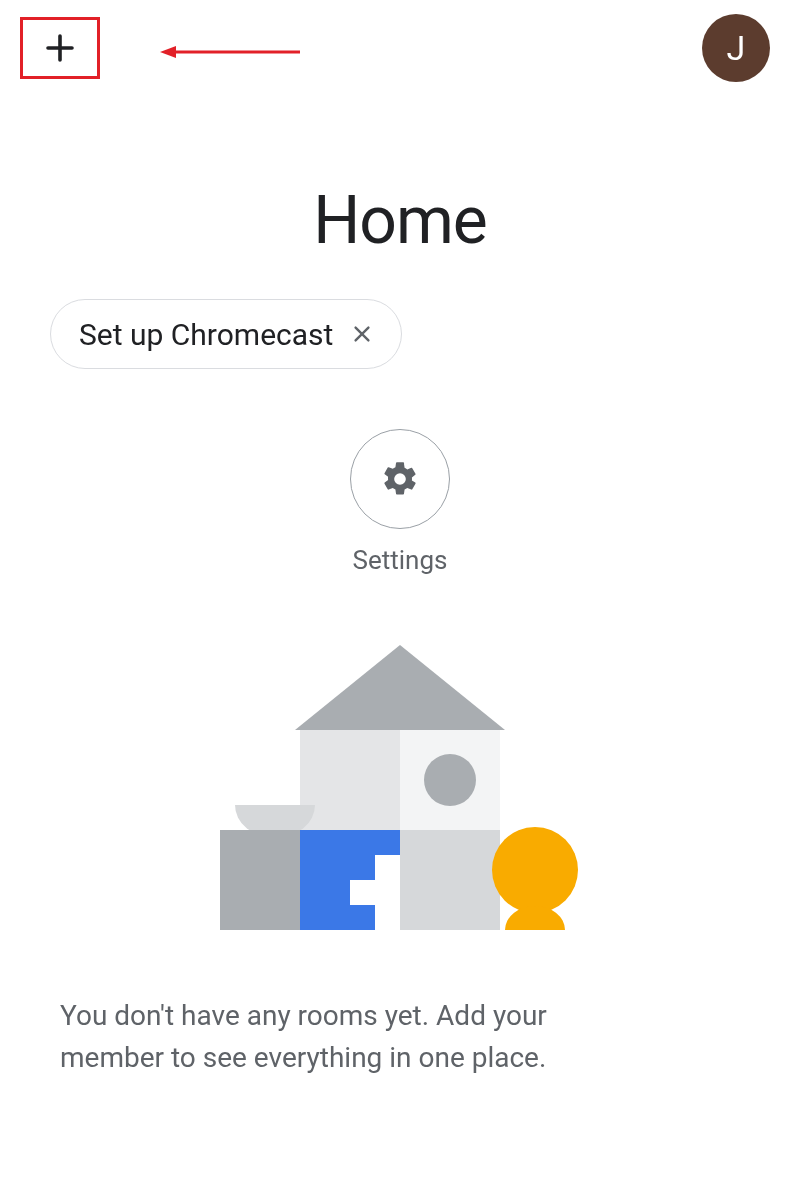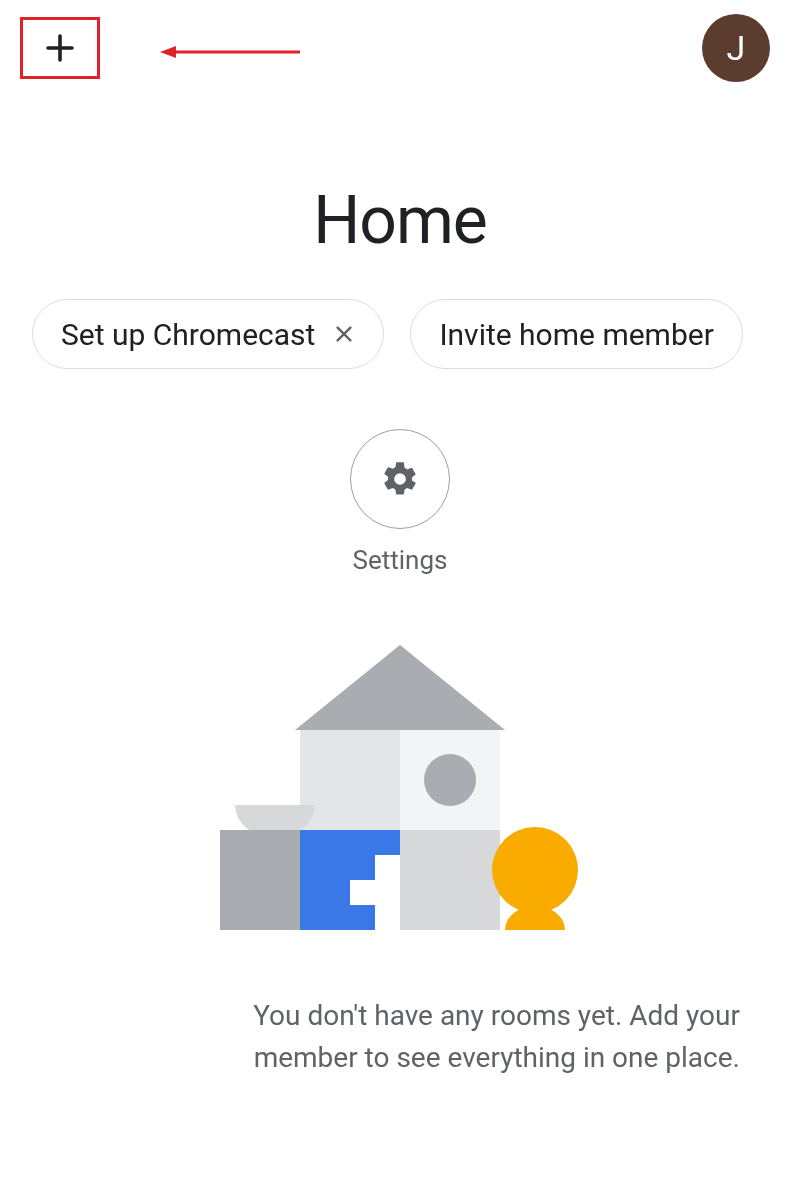--- a/index.html
+++ b/index.html
@@ -10,34 +10,34 @@
   .add-btn { width: 80px; height: 62px; display:flex; align-items:center; justify-content:center; cursor:pointer; border: 3px solid #e22028; background: #fff; }
   .add-btn svg { width: 36px; height: 36px; }
 
   .arrow { position:absolute; top: 42px; left: 160px; }
   .arrow svg { width: 140px; height: 20px; }
 
   .avatar { width: 68px; height: 68px; border-radius: 50%; background: #5c3c2e; color: #fff; font-size: 34px; display:flex; align-items:center; justify-content:center; font-weight: 400; cursor:pointer; }
 
   .title { text-align:center; font-size: 66px; font-weight: 400; color:#202124; margin-top: 100px; letter-spacing: -1px; }
 
-  .chips { display:flex; gap: 26px; margin-top: 40px; padding-left: 32px; overflow:hidden; white-space:nowrap; }
+  .chips { display:flex; gap: 8px; margin-top: 40px; padding-left: 50px; overflow:hidden; white-space:nowrap; }
   .chip { border:1px solid #dadce0; border-radius: 40px; height:70px; display:flex; align-items:center; padding: 0 28px; font-size: 30px; color:#202124; cursor:pointer; flex-shrink:0; }
   .chip .close { margin-left: 18px; }
   .chip .close svg { width:22px; height:22px; display:block; }
 
   .settings-wrap { margin-top: 60px; text-align:center; }
   .settings-circle { width:100px; height:100px; border:1px solid #9aa0a6; border-radius:50%; display:inline-flex; align-items:center; justify-content:center; cursor:pointer; }
   .settings-circle svg { width:40px; height:40px; }
   .settings-label { margin-top: 16px; font-size: 26px; color:#5f6368; }
 
   .illustration { margin: 70px auto 0; width: 400px; height: 300px; position:relative; }
   .illustration svg { width:100%; height:100%; display:block; }
 
-  .empty-text { margin-top: 50px; text-align:right; font-size: 28px; line-height: 42px; color:#5f6368; padding: 0 60px; }
+  .empty-text { margin-top: 50px; text-align:left; font-size: 28px; line-height: 42px; color:#5f6368; padding: 0 60px; }
 </style>
 </head>
 <body>
 
 <div class="header">
   <div class="add-btn">
     <svg viewBox="0 0 24 24">
         <path d="M12 4v16M4 12h16" stroke="#202124" stroke-width="2.4" stroke-linecap="round" fill="none"></path>
       </svg>
   </div>
@@ -56,23 +56,20 @@
 <h1 class="title">Home</h1>
 
 <div class="chips">
   <div class="chip">
     <span>Set up Chromecast</span>
     <span class="close">
       <svg viewBox="0 0 24 24">
           <path d="M5 5l14 14M19 5L5 19" stroke="#5f6368" stroke-width="2.6" stroke-linecap="round"></path>
         </svg>
     </span>
-  </div>
-  <div class="chip">
-    <span>Invite home member</span>
   </div>
 </div>
 
 <div class="settings-wrap">
   <div class="settings-circle">
     <svg viewBox="0 0 24 24">
       <path d="M19.14,12.94a7.07,7.07,0,0,0,.05-.94,7.07,7.07,0,0,0-.05-.94l2.03-1.58a.5.5,0,0,0,.12-.64l-1.92-3.32a.5.5,0,0,0-.61-.22l-2.39.96a7.14,7.14,0,0,0-1.62-.94l-.36-2.54A.5.5,0,0,0,13.9,2h-3.8a.5.5,0,0,0-.49.42L9.25,4.96a7.14,7.14,0,0,0-1.62.94l-2.39-.96a.5.5,0,0,0-.61.22L2.71,8.48a.5.5,0,0,0,.12.64l2.03,1.58a7.07,7.07,0,0,0-.05.94,7.07,7.07,0,0,0,.05.94L2.83,14.16a.5.5,0,0,0-.12.64l1.92,3.32a.5.5,0,0,0,.61.22l2.39-.96a7.14,7.14,0,0,0,1.62.94l.36,2.54a.5.5,0,0,0,.49.42h3.8a.5.5,0,0,0,.49-.42l.36-2.54a7.14,7.14,0,0,0,1.62-.94l2.39.96a.5.5,0,0,0,.61-.22l1.92-3.32a.5.5,0,0,0-.12-.64ZM12,15.5A3.5,3.5,0,1,1,15.5,12,3.5,3.5,0,0,1,12,15.5Z" fill="#5f6368"></path>
     </svg>
   </div>
   <div class="settings-label">Settings</div>

